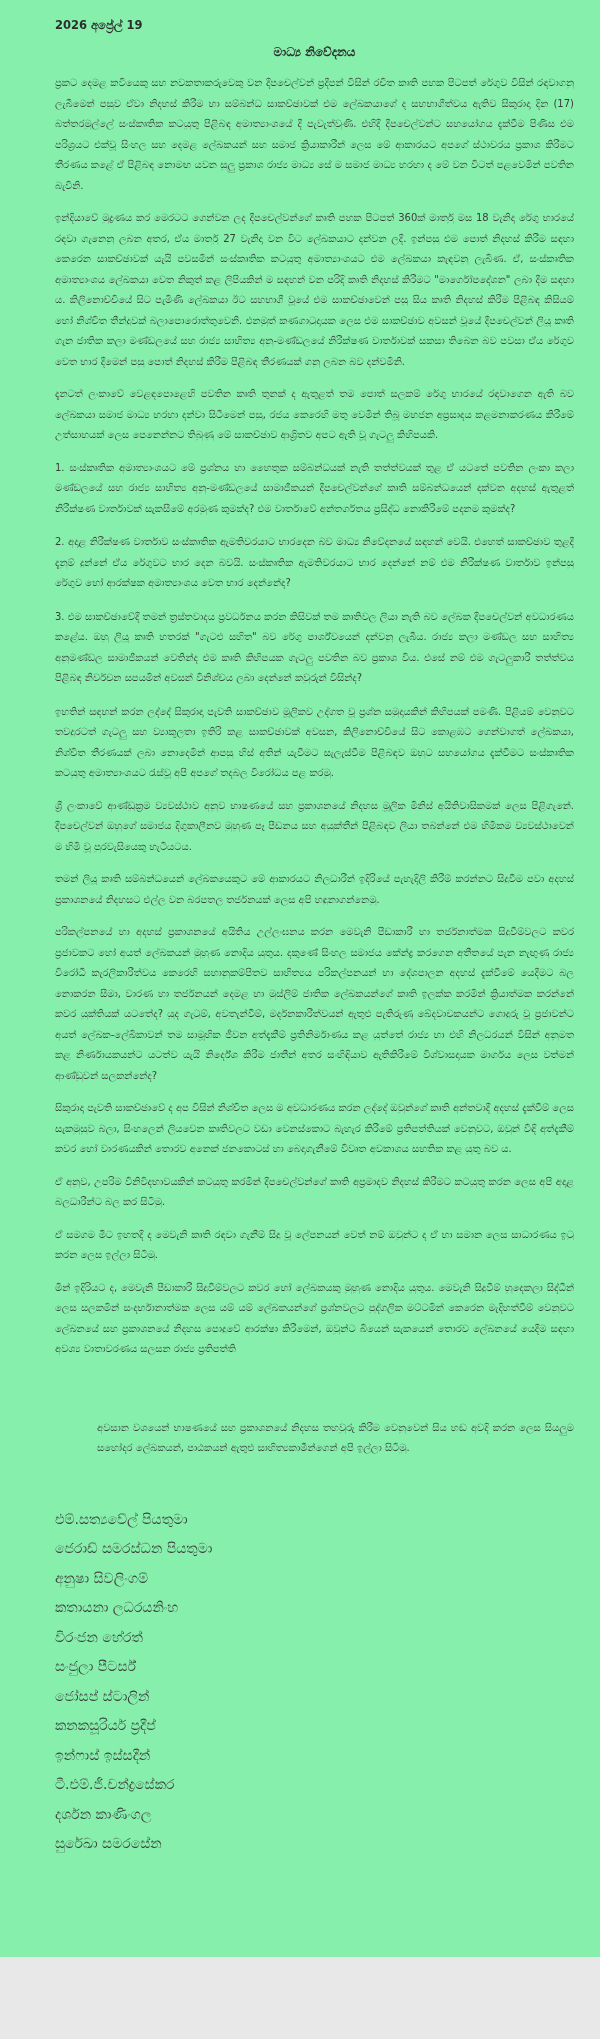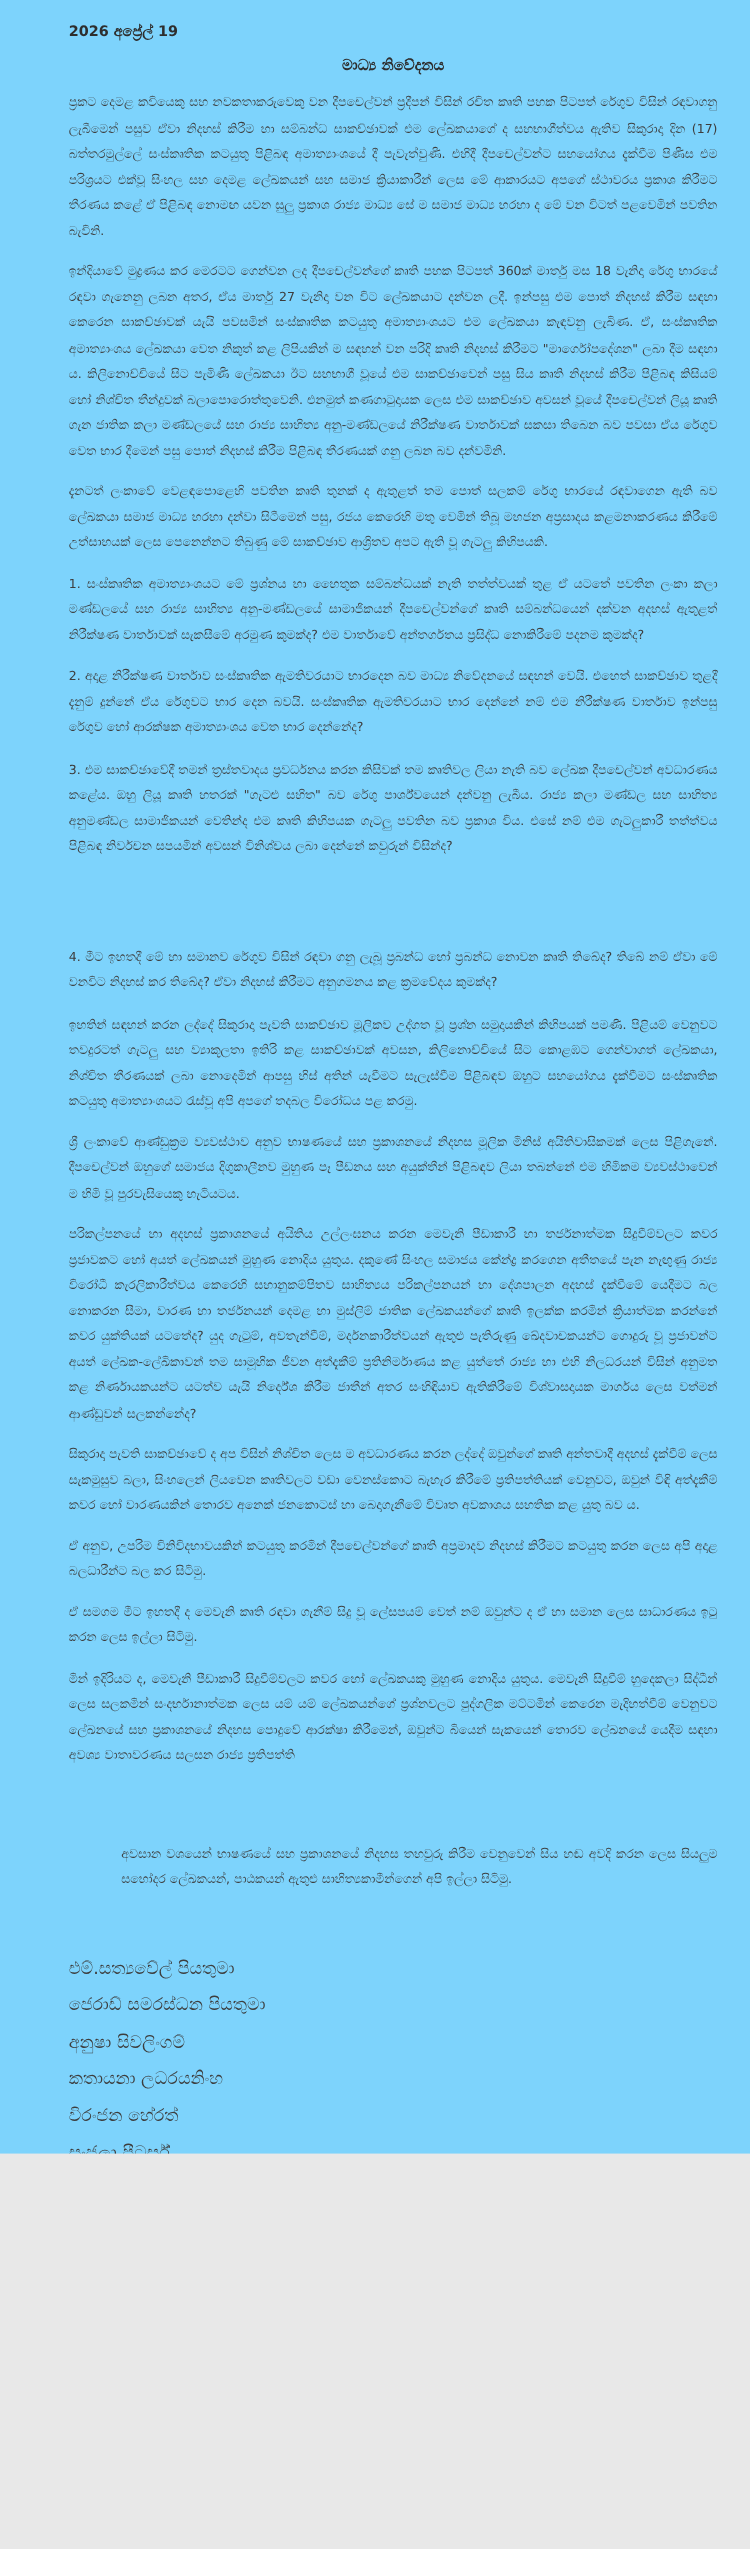--- a/index.html
+++ b/index.html
@@ -1,20 +1,20 @@
 <!DOCTYPE html>
 <html><head>
 <meta charset="utf-8">
 <style>
   html,body{margin:0;padding:0;background:#e8e8e8;}
   .page{
     position:relative;
-    width:600px;height:1723px;
+    width:600px;height:1957px;
     margin:0 auto;
-    background:#7dd3fc;
+    background:#86efac;
     font-family:"DejaVu Sans",sans-serif;
     color:#3d3d3d;
     box-sizing:border-box;
     padding:18px 26px 0 55px;
     overflow:hidden;
   }
   .date{
     font-size:11.5px;font-weight:bold;color:#2e2e2e;
     margin:0 0 13px 0;
   }
@@ -71,36 +71,36 @@
 
   <div>
 
       <p class="para q">1. සංස්කෘතික අමාත්‍යාංශයට මේ ප්‍රශ්නය හා හෛතුක සම්බන්ධයක් නැති තත්ත්වයක් තුළ ඒ යටතේ පවතින ලංකා කලා මණ්ඩලයේ සහ රාජ්‍ය සාහිත්‍ය අනු-මණ්ඩලයේ සාමාජිකයන් දීපචෙල්වන්ගේ කෘති සම්බන්ධයෙන් දක්වන අදහස් ඇතුළත් නිරීක්ෂණ වාර්තාවක් සැකසීමේ අරමුණ කුමක්ද? එම වාර්තාවේ අන්තර්ගතය ප්‍රසිද්ධ නොකිරීමේ පදනම කුමක්ද?</p>
 
       <p class="para q">2. අදාළ නිරීක්ෂණ වාර්තාව සංස්කෘතික ඇමතිවරයාට භාරදෙන බව මාධ්‍ය නිවේදනයේ සඳහන් වෙයි. එහෙත් සාකච්ඡාව තුළදී දැනුම් දුන්නේ ඒය රේගුවට භාර දෙන බවයි. සංස්කෘතික ඇමතිවරයාට භාර දෙන්නේ නම් එම නිරීක්ෂණ වාර්තාව ඉන්පසු රේගුව හෝ ආරක්ෂක අමාත්‍යාංශය වෙත භාර දෙන්නේද?</p>
 
       <p class="para q">3. එම සාකච්ඡාවේදී තමන් ත්‍රස්තවාදය ප්‍රවර්ධනය කරන කිසිවක් තම කෘතිවල ලියා නැති බව ලේඛක දීපචෙල්වන් අවධාරණය කළේය. ඔහු ලියූ කෘති හතරක් "ගැටළු සහිත" බව රේගු පාර්ශ්වයෙන් දන්වනු ලැබීය. රාජ්‍ය කලා මණ්ඩල සහ සාහිත්‍ය අනුමණ්ඩල සාමාජිකයන් වෙතින්ද එම කෘති කිහිපයක ගැටලු පවතින බව ප්‍රකාශ විය. එසේ නම් එම ගැටලුකාරී තත්ත්වය පිළිබඳ නිර්වචන සපයමින් අවසන් විනිශ්චය ලබා දෙන්නේ කවුරුන් විසින්ද?</p>
     </div>
 
-  <p class="para q gap-before-xl">4. මීට ඉහතදී මේ හා සමානව රේගුව විසින් රඳවා ගනු ලැබූ ප්‍රබන්ධ හෝ ප්‍රබන්ධ නොවන කෘති තිබේද? තිබේ නම් ඒවා මේ වනවිට නිදහස් කර තිබේද? ඒවා නිදහස් කිරීමට අනුගමනය කළ ක්‍රමවේදය කුමක්ද?</p>
 
   <div>
 
       <p class="para">ඉහතින් සඳහන් කරන ලද්දේ සිකුරාදා පැවති සාකච්ඡාව මූලිකව උද්ගත වූ ප්‍රශ්න සමුදායකින් කිහිපයක් පමණි. පිළියම් වෙනුවට තවදුරටත් ගැටලු සහ ව්‍යාකූලතා ඉතිරි කළ සාකච්ඡාවක් අවසන, කිලිනොච්චියේ සිට කොළඹට ගෙන්වාගත් ලේඛකයා, නිශ්චිත තීරණයක් ලබා නොදෙමින් ආපසු හිස් අතින් යැවීමට සැලැස්වීම පිළිබඳව ඔහුට සහයෝගය දැක්වීමට සංස්කෘතික කටයුතු අමාත්‍යාංශයට රැස්වූ අපි අපගේ තදබල විරෝධය පළ කරමු.</p>
 
       <p class="para">ශ්‍රී ලංකාවේ ආණ්ඩුක්‍රම ව්‍යවස්ථාව අනුව භාෂණයේ සහ ප්‍රකාශනයේ නිදහස මූලික මිනිස් අයිතිවාසිකමක් ලෙස පිළිගැනේ. දීපචෙල්වන් ඔහුගේ සමාජය දිගුකාලීනව මුහුණ පෑ පීඩනය සහ අයුක්තීන් පිළිබඳව ලියා තබන්නේ එම හිමිකම ව්‍යවස්ථාවෙන් ම හිමි වූ පුරවැසියෙකු හැටියටය.</p>
 
+      <p class="para">තමන් ලියූ කෘති සම්බන්ධයෙන් ලේඛකයෙකුට මේ ආකාරයට නිලධාරීන් ඉදිරියේ පැහැදිලි කිරීම් කරන්නට සිදුවීම පවා අදහස් ප්‍රකාශනයේ නිදහසට එල්ල වන බරපතල තර්ජනයක් ලෙස අපි හඳුනාගන්නෙමු.</p>
 
       <p class="para">පරිකල්පනයේ හා අදහස් ප්‍රකාශනයේ අයිතිය උල්ලංඝනය කරන මෙවැනි පීඩාකාරී හා තර්ජනාත්මක සිදුවීම්වලට කවර ප්‍රජාවකට හෝ අයත් ලේඛකයන් මුහුණ නොදිය යුතුය. දකුණේ සිංහල සමාජය කේන්ද්‍ර කරගෙන අතීතයේ පැන නැඟුණු රාජ්‍ය විරෝධී කැරලිකාරීත්වය කෙරෙහි සහානුකම්පිතව සාහිත්‍යය පරිකල්පනයන් හා දේශපාලන අදහස් දැක්වීමේ යෙදීමට බල නොකරන සීමා, වාරණ හා තර්ජනයන් දෙමළ හා මුස්ලිම් ජාතික ලේඛකයන්ගේ කෘති ඉලක්ක කරමින් ක්‍රියාත්මක කරන්නේ කවර යුක්තියක් යටතේද? යුද ගැටුම්, අවතැන්වීම්, මර්දනකාරීත්වයන් ඇතුළු පැතිරුණු ඛේදවාචකයන්ට ගොදුරු වූ ප්‍රජාවන්ට අයත් ලේඛක-ලේඛිකාවන් තම සාමූහික ජීවන අත්දැකීම් ප්‍රතිනිර්මාණය කළ යුත්තේ රාජ්‍ය හා එහි නිලධරයන් විසින් අනුමත කළ නිර්ණායකයන්ට යටත්ව යැයි නිර්දේශ කිරීම ජාතීන් අතර සංහිඳියාව ඇතිකිරීමේ විශ්වාසදායක මාර්ගය ලෙස වත්මන් ආණ්ඩුවන් සලකන්නේද?</p>
 
       <p class="para">සිකුරාදා පැවති සාකච්ඡාවේ ද අප විසින් නිශ්චිත ලෙස ම අවධාරණය කරන ලද්දේ ඔවුන්ගේ කෘති අන්තවාදී අදහස් දැක්වීම් ලෙස සැකමුසුව බලා, සිංහලෙන් ලියවෙන කෘතිවලට වඩා වෙනස්කොට බැහැර කිරීමේ ප්‍රතිපත්තියක් වෙනුවට, ඔවුන් විඳි අත්දැකීම් කවර හෝ වාරණයකින් තොරව අනෙක් ජනකොටස් හා බෙදාගැනීමේ විවෘත අවකාශය සහතික කළ යුතු බව ය.</p>
 
       <p class="para">ඒ අනුව, උපරිම විනිවිදභාවයකින් කටයුතු කරමින් දීපචෙල්වන්ගේ කෘති අප්‍රමාදව නිදහස් කිරීමට කටයුතු කරන ලෙස අපි අදාළ බලධාරීන්ට බල කර සිටිමු.</p>
 
-      <p class="para">ඒ සමගම මීට ඉහතදී ද මෙවැනි කෘති රඳවා ගැනීම් සිදු වූ ලේසපයම් වෙත් නම් ඔවුන්ට ද ඒ හා සමාන ලෙස සාධාරණය ඉටු කරන ලෙස ඉල්ලා සිටිමු.</p>
+      <p class="para">ඒ සමගම මීට ඉහතදී ද මෙවැනි කෘති රඳවා ගැනීම් සිදු වූ ලේපනයන් වෙත් නම් ඔවුන්ට ද ඒ හා සමාන ලෙස සාධාරණය ඉටු කරන ලෙස ඉල්ලා සිටිමු.</p>
 
       <p class="para">මින් ඉදිරියට ද, මෙවැනි පීඩාකාරී සිදුවීම්වලට කවර හෝ ලේඛකයකු මුහුණ නොදිය යුතුය. මෙවැනි සිදුවීම් හුදෙකලා සිද්ධීන් ලෙස සලකමින් සංදර්භානාත්මක ලෙස යම් යම් ලේඛකයන්ගේ ප්‍රශ්නවලට පුද්ගලික මට්ටමින් කෙරෙන මැදිහත්වීම් වෙනුවට ලේඛනයේ සහ ප්‍රකාශනයේ නිදහස පොදුවේ ආරක්ෂා කිරීමෙන්, ඔවුන්ට බියෙන් සැකයෙන් තොරව ලේඛනයේ යෙදීම සඳහා අවශ්‍ය වාතාවරණය සලසන රාජ්‍ය ප්‍රතිපත්ති</p>
     </div>
 
   <p class="para gap-before-lg">අවසාන වශයෙන් භාෂණයේ සහ ප්‍රකාශනයේ නිදහස තහවුරු කිරීම වෙනුවෙන් සිය හඬ අවදි කරන ලෙස සියලුම සහෝදර ලේඛකයන්, පාඨකයන් ඇතුළු සාහිත්‍යකාමීන්ගෙන් අපි ඉල්ලා සිටිමු.</p>
 
   <ul class="sigs">
 
       <li class="sig">එම්.සත්‍යවේල් පියතුමා</li>
 

